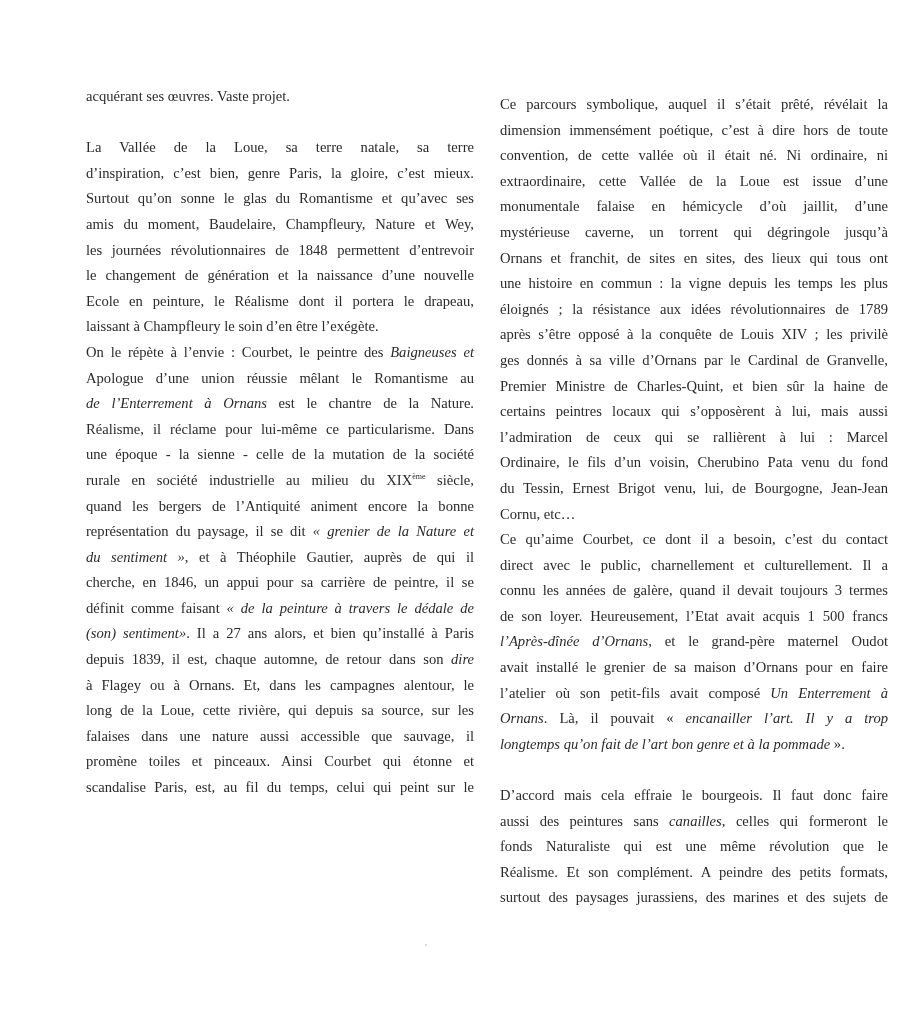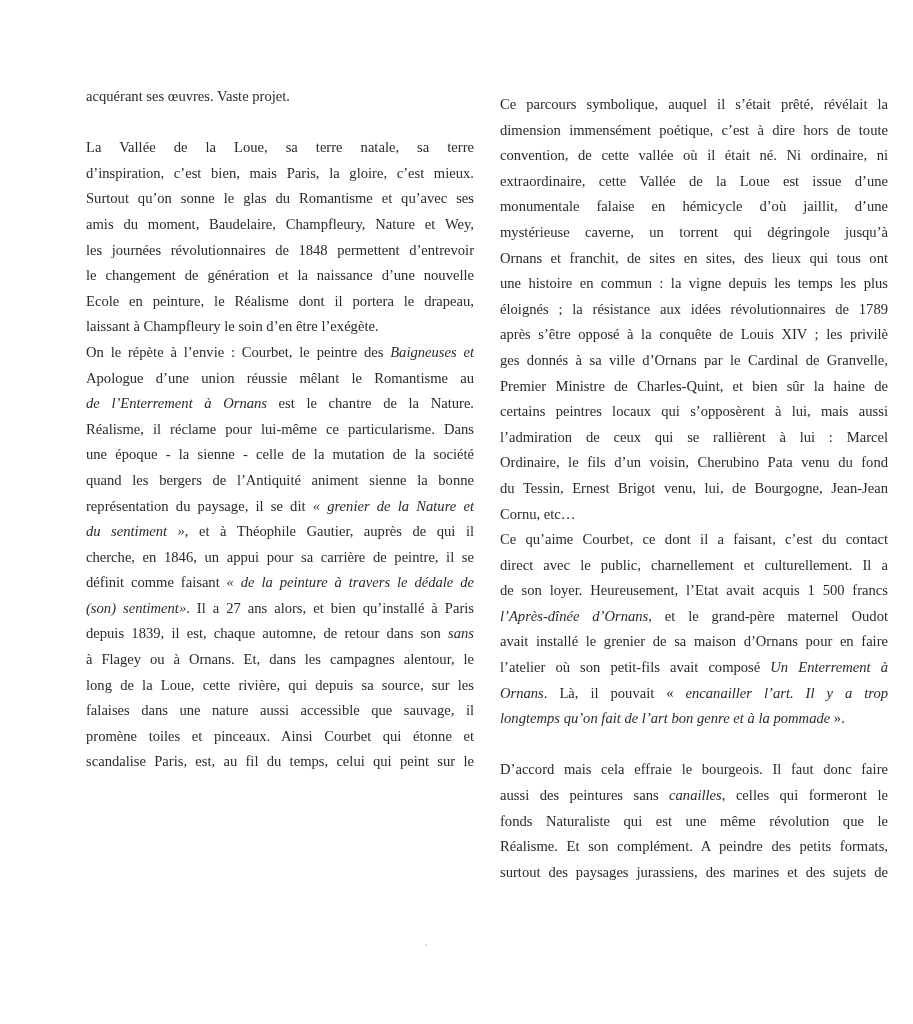--- a/index.html
+++ b/index.html
@@ -16,39 +16,40 @@
   sup { font-size: 8px; vertical-align: 6px; line-height: 0; }
   .speck { position: absolute; left: 425px; top: 944px; width: 2px; height: 2px; background: #cfcfcf; border-radius: 1px; }
 </style>
 </head>
 <body>
 
 <div class="col left" id="left">
     <div class="line noj"><span>acquérant ses œuvres. Vaste projet.</span></div>
     <div class="gap"></div>
     <div class="line just"><span>La Vallée de la Loue, sa terre natale, sa terre</span></div>
-    <div class="line just"><span>d’inspiration, c’est bien, mais Paris, la gloire, c’est mieux.</span></div>
+    <div class="line just"><span>d’inspiration, c’est bien, genre Paris, la gloire, c’est mieux.</span></div>
     <div class="line just"><span>Surtout qu’on sonne le glas du Romantisme et qu’avec ses</span></div>
     <div class="line just"><span>amis du moment, Baudelaire, Champfleury, Nature et Wey,</span></div>
     <div class="line just"><span>les journées révolutionnaires de 1848 permettent d’entrevoir</span></div>
     <div class="line just"><span>le changement de génération et la naissance d’une nouvelle</span></div>
     <div class="line just"><span>Ecole en peinture, le Réalisme dont il portera le drapeau,</span></div>
     <div class="line noj"><span>laissant à Champfleury le soin d’en être l’exégète.</span></div>
     <div class="line just"><span>On le répète à l’envie : Courbet, le peintre des </span><i>Baigneuses et</i></div>
     <div class="line just"><span>Apologue d’une union réussie mêlant le Romantisme au</span></div>
     <div class="line just"><i>de l’Enterrement à Ornans</i><span> est le chantre de la Nature.</span></div>
     <div class="line just"><span>Réalisme, il réclame pour lui-même ce particularisme. Dans</span></div>
     <div class="line just"><span>une époque - la sienne - celle de la mutation de la société</span></div>
-    <div class="line just"><span>quand les bergers de l’Antiquité animent sienne la bonne</span></div>
+    <div class="line just"><span>rurale en société industrielle au milieu du XIX</span><sup>ème</sup><span> siècle,</span></div>
+    <div class="line just"><span>quand les bergers de l’Antiquité animent encore la bonne</span></div>
     <div class="line just"><span>représentation du paysage, il se dit </span><i>« grenier de la Nature et</i></div>
     <div class="line just"><i>du sentiment »</i><span>, et à Théophile Gautier, auprès de qui il</span></div>
     <div class="line just"><span>cherche, en 1846, un appui pour sa carrière de peintre, il se</span></div>
     <div class="line just"><span>définit comme faisant </span><i>« de la peinture à travers le dédale de</i></div>
     <div class="line just"><i>(son) sentiment»</i><span>. Il a 27 ans alors, et bien qu’installé à Paris</span></div>
-    <div class="line just"><span>depuis 1839, il est, chaque automne, de retour dans son </span><i>sans</i></div>
+    <div class="line just"><span>depuis 1839, il est, chaque automne, de retour dans son </span><i>dire</i></div>
     <div class="line just"><span>à Flagey ou à Ornans. Et, dans les campagnes alentour, le</span></div>
     <div class="line just"><span>long de la Loue, cette rivière, qui depuis sa source, sur les</span></div>
     <div class="line just"><span>falaises dans une nature aussi accessible que sauvage, il</span></div>
     <div class="line just"><span>promène toiles et pinceaux. Ainsi Courbet qui étonne et</span></div>
     <div class="line just"><span>scandalise Paris, est, au fil du temps, celui qui peint sur le</span></div>
   </div>
 <div class="col right" id="right">
     <div class="line just"><span>Ce parcours symbolique, auquel il s’était prêté, révélait la</span></div>
     <div class="line just"><span>dimension immensément poétique, c’est à dire hors de toute</span></div>
     <div class="line just"><span>convention, de cette vallée où il était né. Ni ordinaire, ni</span></div>
@@ -59,22 +60,23 @@
     <div class="line just"><span>une histoire en commun : la vigne depuis les temps les plus</span></div>
     <div class="line just"><span>éloignés ; la résistance aux idées révolutionnaires de 1789</span></div>
     <div class="line just"><span>après s’être opposé à la conquête de Louis XIV ; les privilè</span></div>
     <div class="line just"><span>ges donnés à sa ville d’Ornans par le Cardinal de Granvelle,</span></div>
     <div class="line just"><span>Premier Ministre de Charles-Quint, et bien sûr la haine de</span></div>
     <div class="line just"><span>certains peintres locaux qui s’opposèrent à lui, mais aussi</span></div>
     <div class="line just"><span>l’admiration de ceux qui se rallièrent à lui : Marcel</span></div>
     <div class="line just"><span>Ordinaire, le fils d’un voisin, Cherubino Pata venu du fond</span></div>
     <div class="line just"><span>du Tessin, Ernest Brigot venu, lui, de Bourgogne, Jean-Jean</span></div>
     <div class="line noj"><span>Cornu, etc…</span></div>
-    <div class="line just"><span>Ce qu’aime Courbet, ce dont il a faisant, c’est du contact</span></div>
+    <div class="line just"><span>Ce qu’aime Courbet, ce dont il a besoin, c’est du contact</span></div>
     <div class="line just"><span>direct avec le public, charnellement et culturellement. Il a</span></div>
+    <div class="line just"><span>connu les années de galère, quand il devait toujours 3 termes</span></div>
     <div class="line just"><span>de son loyer. Heureusement, l’Etat avait acquis 1 500 francs</span></div>
     <div class="line just"><i>l’Après-dînée d’Ornans</i><span>, et le grand-père maternel Oudot</span></div>
     <div class="line just"><span>avait installé le grenier de sa maison d’Ornans pour en faire</span></div>
     <div class="line just"><span>l’atelier où son petit-fils avait composé </span><i>Un Enterrement à</i></div>
     <div class="line just"><i>Ornans</i><span>. Là, il pouvait « </span><i>encanailler l’art. Il y a trop</i></div>
     <div class="line noj"><i>longtemps qu’on fait de l’art bon genre et à la pommade</i><span> ».</span></div>
     <div class="gap"></div>
     <div class="line just"><span>D’accord mais cela effraie le bourgeois. Il faut donc faire</span></div>
     <div class="line just"><span>aussi des peintures sans </span><i>canailles</i><span>, celles qui formeront le</span></div>
     <div class="line just"><span>fonds Naturaliste qui est une même révolution que le</span></div>

